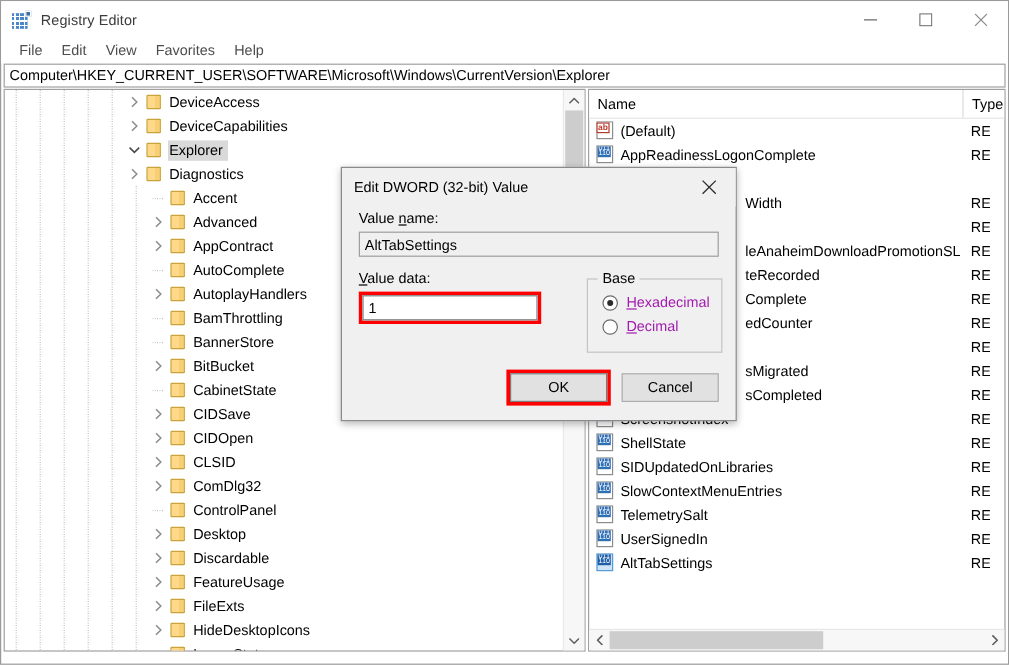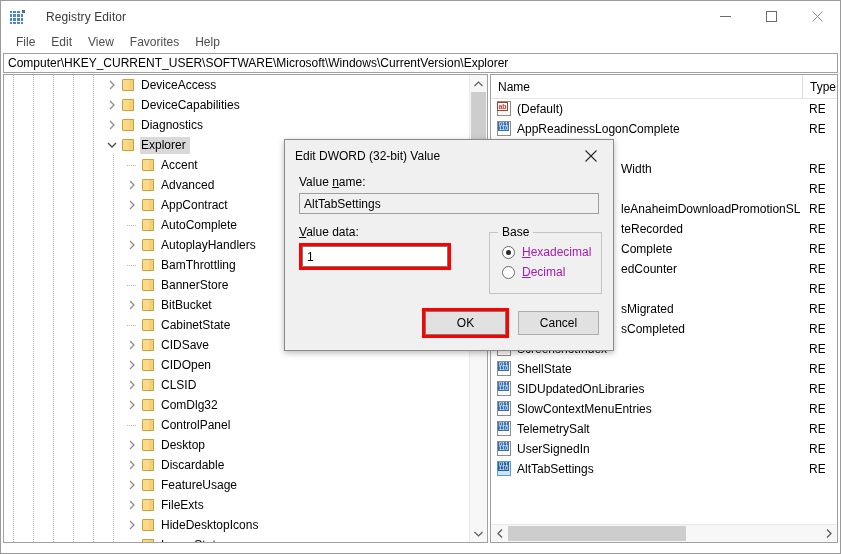--- a/index.html
+++ b/index.html
@@ -26,21 +26,20 @@
   }
 
   
   #title-bar {
     height: 31px;
     min-height: 31px;
     background: #ffffff;
     display: flex;
     align-items: center;
     position: relative;
-    gap: 12px;
   }
   #app-icon {
     width: 16px; height: 16px;
     margin-left: 9px; margin-right: 8px;
     position: relative;
     flex: none;
   }
   #app-icon .grid {
     position: absolute; left: 0; top: 2px;
     width: 13px; height: 13px;
@@ -626,57 +625,57 @@
                 <svg width="7" height="10" viewBox="0 0 7 10">
                   <path d="M1 1 L5 5 L1 9" fill="none" stroke="#8d8d8d" stroke-width="1.3"></path>
                 </svg>
               </div>
               <div class="folder-icon">
                 <div class="f-body"></div>
                 <div class="f-flap"></div>
               </div>
               <div class="tree-label">DeviceCapabilities</div>
             </div>
-            <div class="tree-row">
-              <div class="tree-indent" style="width: 100px;">
-                <div class="guide" style="left: 9px;"></div>
-                <div class="guide" style="left: 29px;"></div>
-                <div class="guide" style="left: 49px;"></div>
-                <div class="guide" style="left: 69px;"></div>
-                <div class="guide" style="left: 89px;"></div>
-              </div>
-              <div class="twisty">
-                <svg width="7" height="10" viewBox="0 0 7 10">
-                  <path d="M1 1 L5 5 L1 9" fill="none" stroke="#8d8d8d" stroke-width="1.3"></path>
-                </svg>
-              </div>
-              <div class="folder-icon">
-                <div class="f-body"></div>
-                <div class="f-flap"></div>
-              </div>
-              <div class="tree-label">Diagnostics</div>
-            </div>
             <div class="tree-row selected">
               <div class="tree-indent" style="width: 100px;">
                 <div class="guide" style="left: 9px;"></div>
                 <div class="guide" style="left: 29px;"></div>
                 <div class="guide" style="left: 49px;"></div>
                 <div class="guide" style="left: 69px;"></div>
                 <div class="guide" style="left: 89px;"></div>
               </div>
               <div class="twisty">
                 <svg width="10" height="7" viewBox="0 0 10 7">
                   <path d="M1 1 L5 5 L9 1" fill="none" stroke="#4a4a4a" stroke-width="1.3"></path>
                 </svg>
               </div>
               <div class="folder-icon">
                 <div class="f-body"></div>
                 <div class="f-flap"></div>
               </div>
               <div class="tree-label">Explorer</div>
+            </div>
+            <div class="tree-row">
+              <div class="tree-indent" style="width: 100px;">
+                <div class="guide" style="left: 9px;"></div>
+                <div class="guide" style="left: 29px;"></div>
+                <div class="guide" style="left: 49px;"></div>
+                <div class="guide" style="left: 69px;"></div>
+                <div class="guide" style="left: 89px;"></div>
+              </div>
+              <div class="twisty">
+                <svg width="7" height="10" viewBox="0 0 7 10">
+                  <path d="M1 1 L5 5 L1 9" fill="none" stroke="#8d8d8d" stroke-width="1.3"></path>
+                </svg>
+              </div>
+              <div class="folder-icon">
+                <div class="f-body"></div>
+                <div class="f-flap"></div>
+              </div>
+              <div class="tree-label">Diagnostics</div>
             </div>
             <div class="tree-row">
               <div class="tree-indent" style="width: 120px;">
                 <div class="guide" style="left: 9px;"></div>
                 <div class="guide" style="left: 29px;"></div>
                 <div class="guide" style="left: 49px;"></div>
                 <div class="guide" style="left: 69px;"></div>
                 <div class="guide" style="left: 89px;"></div>
                 <div class="guide" style="left: 109px;"></div>
               </div>

